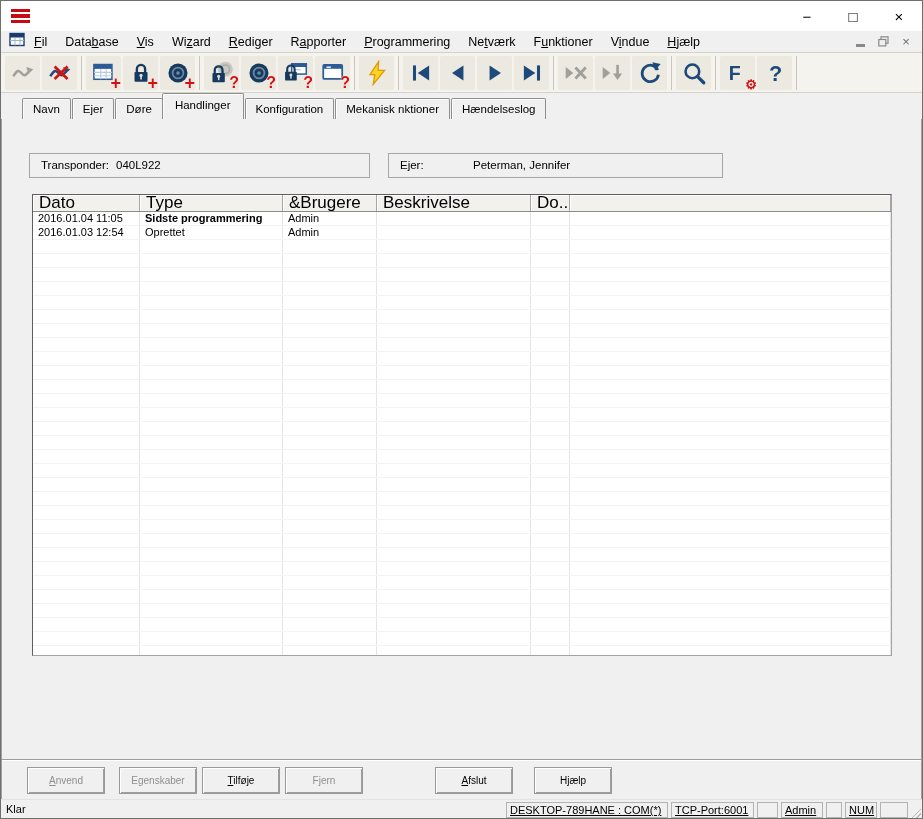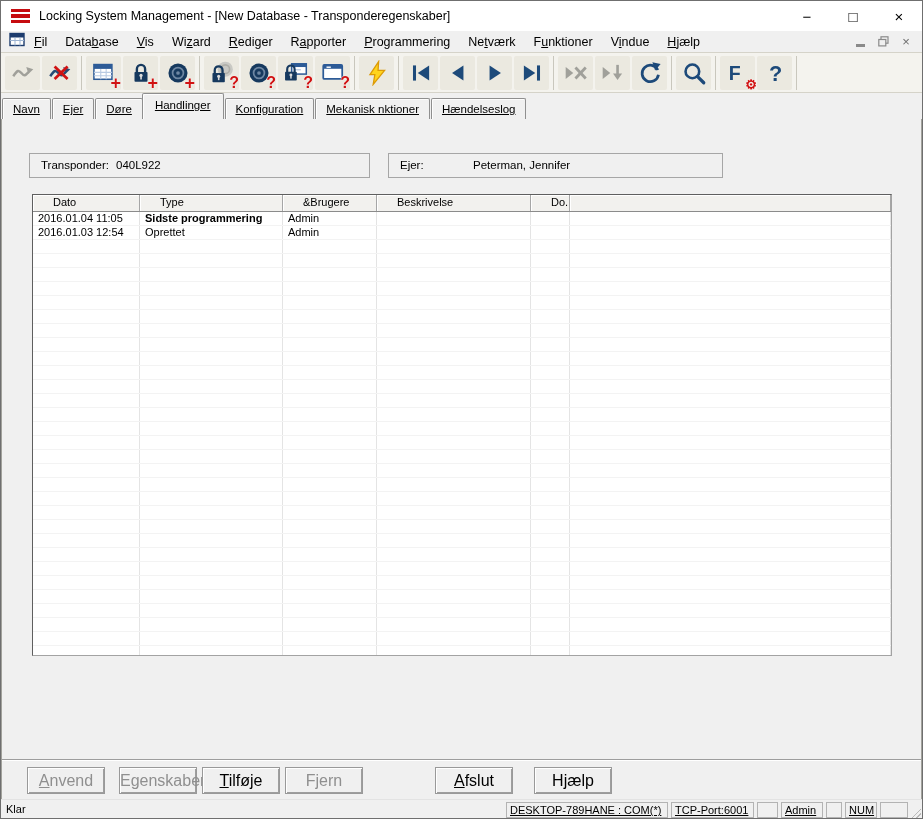--- a/index.html
+++ b/index.html
@@ -33,54 +33,54 @@
   .tsep{width:1px;height:34px;background:#c9c7bd;margin:0 4px 0 2px;flex:0 0 auto;}
   .tbtn svg{display:block;}
   .ovl{position:absolute;font-weight:bold;color:#d01212;line-height:1;
        text-shadow:0 0 1px #fff, 0 0 1px #fff;}
   .ovl.plus{font-size:18px;right:0px;bottom:-2px;}
   .ovl.q{font-size:16px;right:0px;bottom:-1px;}
   .ovl.gear{font-size:13px;right:-2px;bottom:-1px;}
 
   
   .tabbar{position:absolute;top:92px;left:0;right:0;height:26px;display:flex;align-items:flex-end;
-          padding-left:1px;box-sizing:border-box;text-decoration:underline;}
+          padding-left:21px;box-sizing:border-box;}
   .tab{height:21px;line-height:20px;padding:0 10px;font-size:11.5px;background:#f0f0f0;
        border:1px solid #8f8f8f;border-bottom:none;border-top-left-radius:2px;border-top-right-radius:2px;
        box-shadow:inset 1px 1px 0 #fdfdfd;margin-right:1px;box-sizing:border-box;white-space:nowrap;}
   .tab.active{height:26px;line-height:23px;position:relative;z-index:2;padding:0 12px;margin-left:-2px;}
 
   
   .content{position:absolute;top:118px;left:0;right:0;height:640px;background:#f0f0f0;
            border-left:1px solid #a2a29c;border-right:1px solid #a2a29c;box-sizing:border-box;}
   .fieldbox{position:absolute;top:34px;height:25px;border:1px solid #a6a6a6;box-sizing:border-box;}
   .flabel{position:absolute;left:11px;top:0;line-height:23px;font-size:11.5px;}
   .fvalue{position:absolute;top:0;line-height:23px;font-size:11.5px;white-space:nowrap;}
   #box-trans{left:27px;width:341px;}  #box-trans .fvalue{left:86px;}
   #box-owner{left:386px;width:335px;} #box-owner .fvalue{left:84px;}
 
   .grid{position:absolute;left:30px;top:75px;width:860px;height:462px;background:#fff;
         border-top:1px solid #5f5f5f;border-left:1px solid #5f5f5f;
         border-right:1px solid #a3a3a3;border-bottom:1px solid #a3a3a3;
         box-sizing:border-box;overflow:hidden;}
   .thead{display:flex;height:17px;background:#f2f1ee;border-bottom:1px solid #8b8b8b;box-sizing:border-box;}
   .hcell{box-sizing:border-box;flex:0 0 auto;border-right:1px solid #a6a6a6;box-shadow:inset 1px 1px 0 #fff;
-         font-size:11px;line-height:15px;padding-left:20px;white-space:nowrap;overflow:hidden;}
+         font-size:17px;line-height:15px;padding-left:6px;white-space:nowrap;overflow:hidden;}
   .hfill{flex:1 1 auto;}
   .trow{display:flex;height:14px;box-sizing:border-box;border-bottom:1px solid #f3f3f3;}
   .tcell{box-sizing:border-box;flex:0 0 auto;border-right:1px solid #e4e4e4;font-size:11px;line-height:13px;
          padding-left:5px;white-space:nowrap;overflow:hidden;}
   .tfill{flex:1 1 auto;}
 
   
   .buttonbar{position:absolute;top:758px;left:0;right:0;height:40px;background:#f0f0f0;
              border-top:1px solid #9d9d9d;box-shadow:inset 0 1px 0 #fff;
              border-left:1px solid #a2a29c;border-right:1px solid #a2a29c;box-sizing:border-box;}
   .btn3d{position:absolute;top:7px;width:78px;height:27px;background:#f0f0f0;border:1px solid #999;
-         box-shadow:inset 1px 1px 0 #fff, inset -1px -1px 0 #9e9e9e;font-size:16px;text-align:center;
+         box-shadow:inset 1px 1px 0 #fff, inset -1px -1px 0 #9e9e9e;font-size:10px;text-align:center;
          line-height:25px;box-sizing:border-box;font-family:"Liberation Sans",sans-serif;}
   .btn3d.disabled{color:#8f8f8f;}
 
   
   .statusbar{position:absolute;top:798px;left:0;right:0;height:21px;background:#f0f0f0;
              border-top:1px solid #e3e3e3;font-size:11px;box-sizing:border-box;}
   .status-left{position:absolute;left:5px;top:3px;}
   #status-panels{position:absolute;left:505px;top:2px;display:flex;text-decoration:underline;}
   .spanel{height:16px;border:1px solid #b3b3b3;box-sizing:border-box;margin-right:3px;line-height:14px;
           padding-left:3px;white-space:nowrap;overflow:hidden;}
@@ -92,21 +92,20 @@
 <body>
 
 <div class="app">
 
   <div class="titlebar">
     <div class="logo">
         <i></i>
         <i></i>
         <i></i>
       </div>
-    <div class="title">Locking System Management - [New Database - Transponderegenskaber]</div>
     <div class="wincontrols">
       <div class="winbtn">−</div>
       <div class="winbtn">□</div>
       <div class="winbtn">×</div>
     </div>
   </div>
 
   <div class="menubar">
     <span class="mdi-doc">
       <svg width="16" height="15" viewBox="0 0 16 15">

